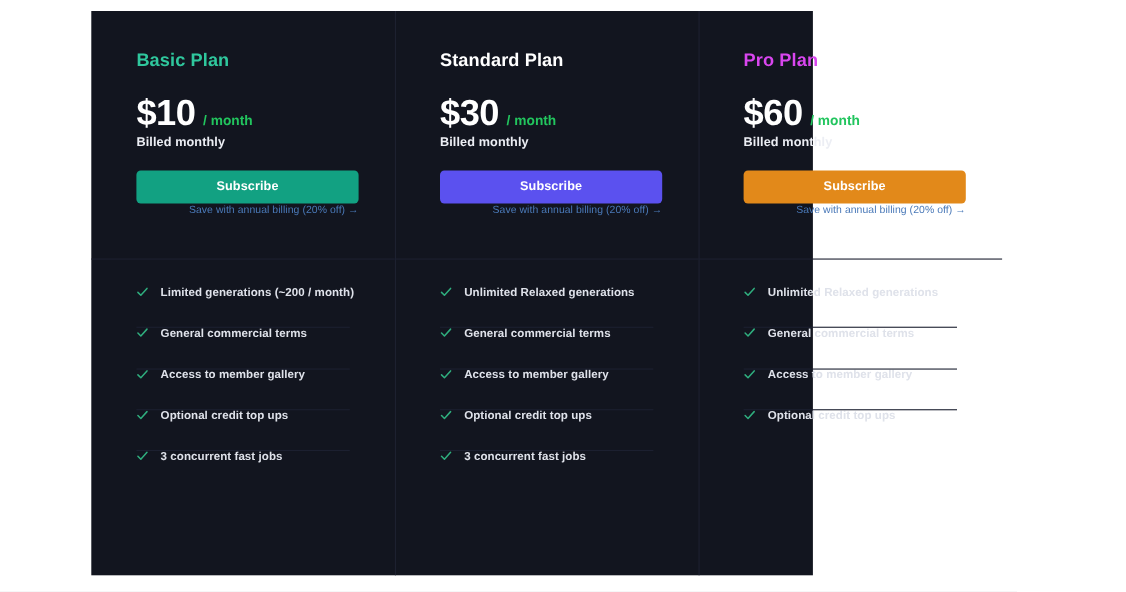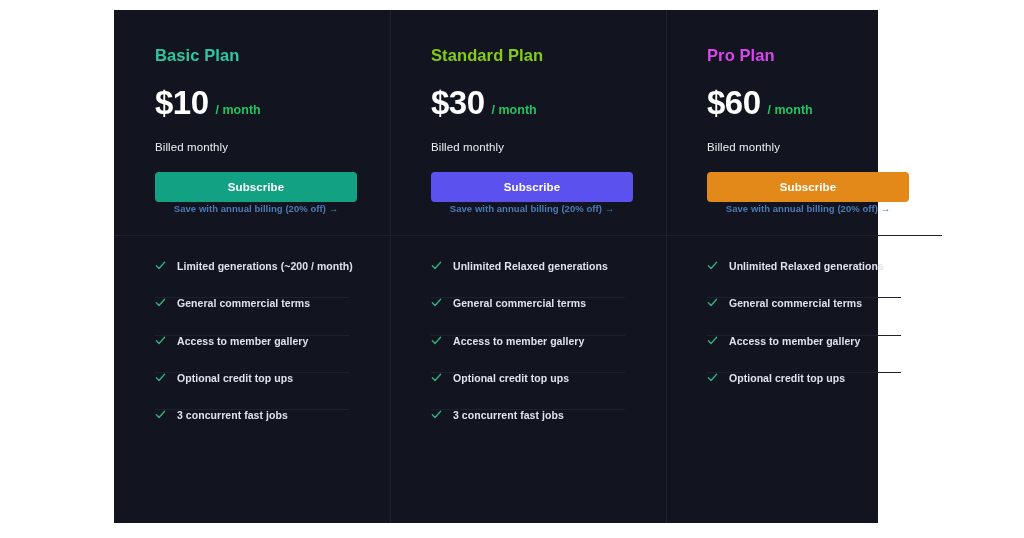--- a/index.html
+++ b/index.html
@@ -7,23 +7,23 @@
   html, body {
     width: 1024px;
     height: 538px;
     background: #ffffff;
     font-family: "Liberation Sans", sans-serif;
     overflow: hidden;
   }
 
   #pricing-table {
     position: absolute;
-    left: 114px;
+    left: 83px;
     top: 10px;
-    width: 764px;
+    width: 656px;
     height: 513px;
     background: #12151f;
     display: flex;
   }
 
   .plan-column {
     position: relative;
     width: 276px;
     height: 100%;
     padding: 0;
@@ -58,41 +58,41 @@
   .plan-title {
     font-size: 16.5px;
     font-weight: bold;
     letter-spacing: 0.1px;
     margin-bottom: 21px;
   }
 
   .price-row {
     display: flex;
     align-items: baseline;
-    margin-bottom: 22px;
+    margin-bottom: 5px;
   }
 
   .price-amount {
     font-size: 33px;
     font-weight: bold;
     color: #ffffff;
     letter-spacing: -0.5px;
     line-height: 1;
   }
 
   .price-period {
     font-size: 12.5px;
     font-weight: bold;
     color: #22c55e;
     margin-left: 7px;
   }
 
   .billed-note {
     font-size: 11.5px;
-    font-weight: normal;
+    font-weight: bold;
     color: #eceef4;
     margin-bottom: 19px;
     letter-spacing: 0.1px;
   }
 
   .subscribe-button {
     display: block;
     width: 202px;
     height: 30px;
     border: none;
@@ -102,23 +102,23 @@
     font-weight: bold;
     font-family: "Liberation Sans", sans-serif;
     cursor: pointer;
     letter-spacing: 0.1px;
     margin-bottom: 1px;
   }
 
   .annual-link {
     display: block;
     width: 202px;
-    text-align: center;
+    text-align: right;
     font-size: 9.5px;
-    font-weight: bold;
+    font-weight: normal;
     color: #4a79b8;
     text-decoration: none;
     letter-spacing: 0.05px;
     cursor: pointer;
   }
 
   .feature-list {
     list-style: none;
     padding: 0 41px;
     margin-top: 24px;
@@ -212,21 +212,21 @@
             <svg viewBox="0 0 12 12" width="11" height="11">
               <path d="M1.5 6.3 L4.4 9.2 L10.5 2.4" fill="none" stroke="#2fae7e" stroke-width="1.5" stroke-linecap="round" stroke-linejoin="round"></path>
             </svg>
           </span>
           <span class="feature-text">3 concurrent fast jobs</span>
         </li>
       </ul>
     </div>
     <div class="plan-column">
       <div class="plan-header">
-        <div class="plan-title" style="color: #84cc16;">Standard Plan</div>
+        <div class="plan-title" style="color: #ffffff;">Standard Plan</div>
         <div class="price-row">
           <span class="price-amount">$30</span>
           <span class="price-period">/ month</span>
         </div>
         <div class="billed-note">Billed monthly</div>
         <button class="subscribe-button" style="background: rgb(91, 81, 239);">Subscribe</button>
         <a class="annual-link">Save with annual billing (20% off) →</a>
       </div>
       <ul class="feature-list">
         <li class="feature-item">

